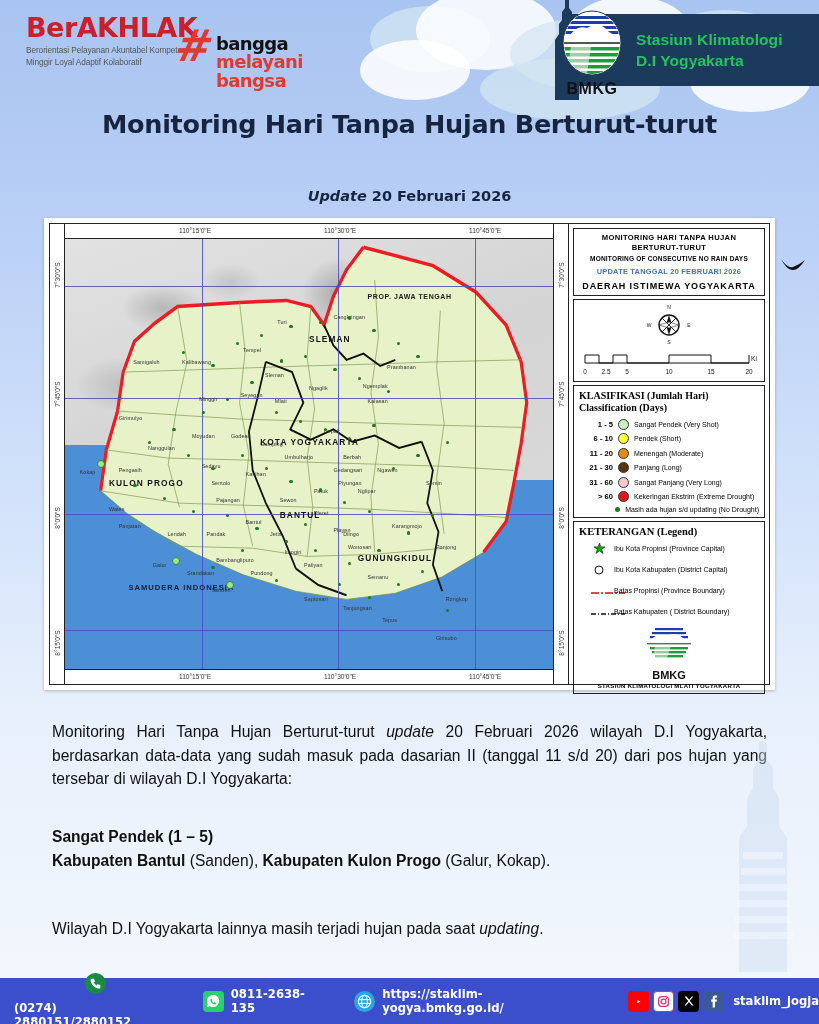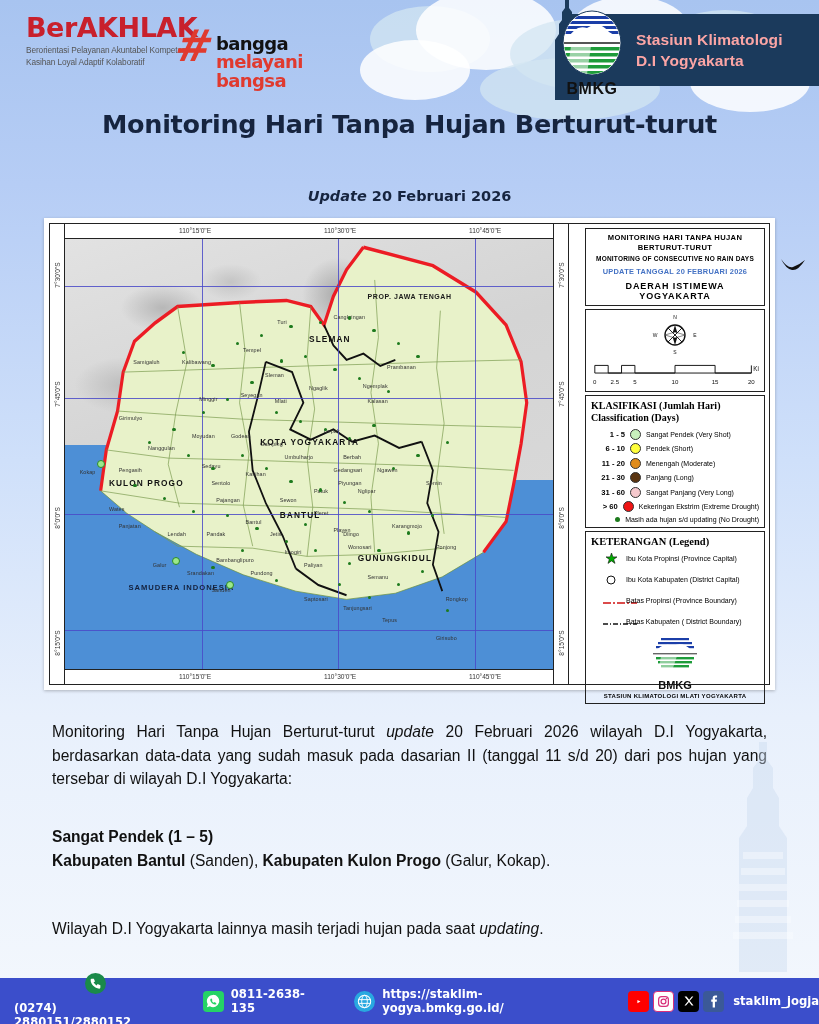--- a/index.html
+++ b/index.html
@@ -24,21 +24,21 @@
   .bangga { position:absolute; left:190px; top:21px; line-height:1.02; font-family:"DejaVu Sans", sans-serif; }
   .bangga div { font-size:18px; font-weight:bold; letter-spacing:-.6px; }
   .b1 { color:#111; } .b2 { color:#e03a2f; } .b3 { color:#e03a2f; }
 
   
   .bmkg-bar {
     position:absolute; right:0; top:14px; height:72px; width:255px;
     background:#1b3a5c; display:flex; align-items:center; padding-left:72px;
     border-radius:3px 0 0 3px;
   }
-  .bmkg-bar .lines { color:#fca5a5; font-size:15.5px; font-weight:bold; line-height:1.38; letter-spacing:.1px; }
+  .bmkg-bar .lines { color:#22c55e; font-size:15.5px; font-weight:bold; line-height:1.38; letter-spacing:.1px; }
   .bmkg-logo-head { position:absolute; right:196px; top:10px; width:62px; height:86px; z-index:3; text-align:center; }
   .tugu { position:absolute; right:232px; top:0; width:40px; height:100px; z-index:1;}
 
   
   .title {
     position:absolute; top:108px; left:0; width:819px; text-align:center;
     color:#16243f; font-weight:bold; font-size:25.5px; line-height:1.33;
     font-family:"DejaVu Sans", sans-serif; letter-spacing:-.3px;
   }
   .subtitle { position:absolute; top:188px; left:0; width:819px; text-align:center; font-size:14.5px; font-weight:bold; color:#16243f; font-family:"DejaVu Sans", sans-serif;}
@@ -75,21 +75,21 @@
   .maplab { position:absolute; font-size:7px; color:#1a1a1a; font-weight:bold; letter-spacing:.6px; white-space:nowrap; }
   .maplab.sm { font-size:5.4px; font-weight:normal; letter-spacing:.1px; color:#333; }
   .maplab.kab { font-size:8.3px; font-weight:bold; letter-spacing:1.1px; color:#111; }
   .maplab.sea { font-size:7.6px; font-weight:bold; letter-spacing:1px; color:#14213d;}
   .dot { position:absolute; width:3.2px; height:3.2px; border-radius:50%; background:#1d7a1d; }
   .dot.big { width:8px; height:8px; background:#9ce88a; border:1px solid #2c8a2c; }
   .prov-svg, .diy-svg { position:absolute; inset:0; width:100%; height:100%; }
 
   
   .legend-col { width:200px; flex:0 0 200px; padding:4px; background:#fff; display:flex; flex-direction:column; gap:3px; }
-  .lbox { border:1.4px solid #222; padding:4px 5px;margin-left:12px; }
+  .lbox { border:1.4px solid #222; padding:4px 5px; }
   .ltitle1 { text-align:center; font-size:7.6px; font-weight:bold; letter-spacing:.35px; line-height:1.3; color:#000; }
   .ltitle2 { text-align:center; font-size:6.5px; font-weight:bold; letter-spacing:.2px; margin-top:2px; color:#000;}
   .lupd { text-align:center; font-size:7.4px; font-weight:bold; color:#4472c4; letter-spacing:.25px; margin-top:5px; border-top:0; }
   .lprov { text-align:center; font-size:9px; font-weight:bold; letter-spacing:.9px; margin-top:5px; color:#000;}
   .compass-box { text-align:center; padding:3px 5px 4px; }
   .scalebar { margin-top:2px; display:flex; align-items:flex-end; justify-content:center; }
   .klas-h { font-family:"Liberation Serif", serif; font-weight:bold; font-size:10px; line-height:1.25; color:#000;}
   .klas-row { display:flex; align-items:center; gap:5px; margin-top:3.5px; }
   .klas-rng { width:34px; text-align:right; font-size:7.6px; font-weight:bold; color:#000; }
   .swatch { width:11px; height:11px; border-radius:50%; border:1px solid #333; flex:0 0 11px; }
@@ -130,21 +130,21 @@
   <div class="cloud" style="left:300px;top:10px;width:130px;height:70px;"></div>
   <div class="cloud w" style="left:0px;top:40px;width:110px;height:60px;"></div>
   <div class="cloud" style="left:120px;top:58px;width:180px;height:62px;"></div>
   <div class="cloud w" style="left:330px;top:52px;width:120px;height:60px;"></div>
 </div>
 
 <div class="berakhlak">
   <div class="ba-main"><span class="ber">Ber</span><span>AKHLAK</span></div>
   <div class="ba-tag">
     <div>Berorientasi Pelayanan Akuntabel Kompeten</div>
-    <div>Kasihan Loyal Adaptif Kolaboratif</div>
+    <div>Minggir Loyal Adaptif Kolaboratif</div>
   </div>
   <div class="hash">#</div>
   <div class="bangga">
     <div class="b1">bangga</div>
     <div class="b2">melayani</div>
     <div class="b3">bangsa</div>
   </div>
 </div>
 
 <svg class="tugu" viewBox="0 0 40 100">

